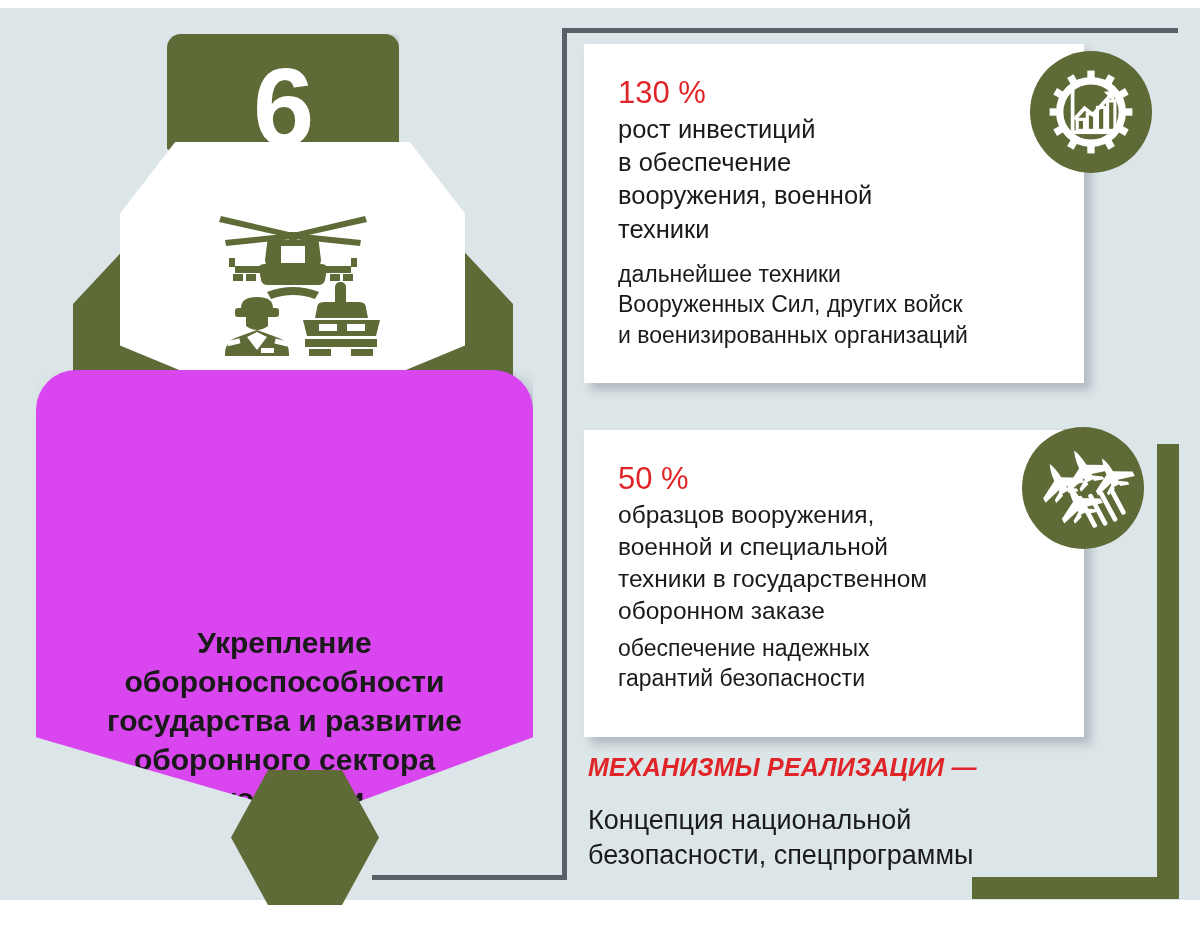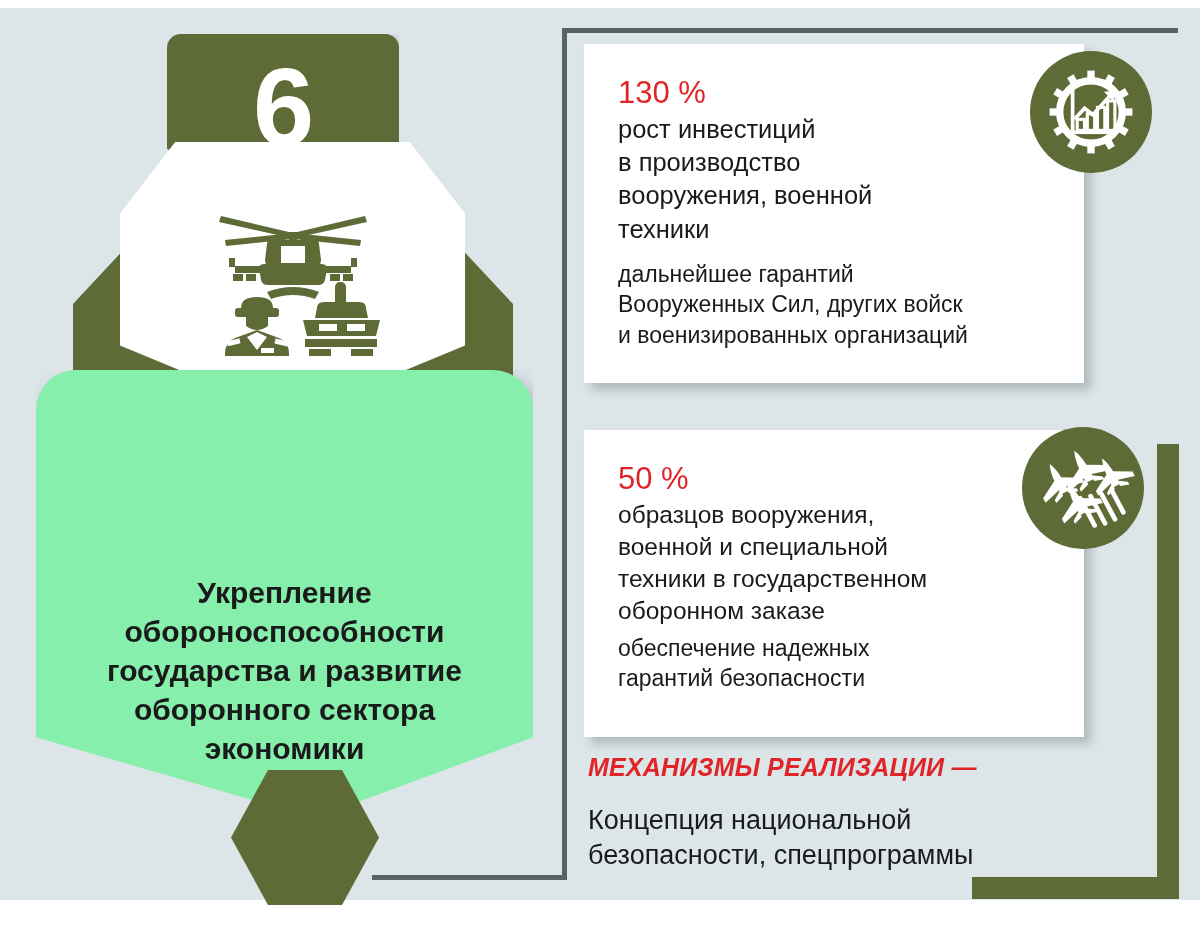--- a/index.html
+++ b/index.html
@@ -104,26 +104,26 @@
     align-items: center;
     justify-content: center;
   }
   .hex-white .mil-icon { margin-top: -8px; }
 
   
   .title-panel {
     position: absolute;
     left: 8px; top: 350px;
     width: 497px; height: 448px;
-    background: #86efac;
+    background: #d946ef;
     border-radius: 40px;
     clip-path: polygon(0 0, 100% 0, 100% 82%, 56% 100%, 0 82%);
     filter: drop-shadow(8px 8px 9px rgba(70,80,90,0.30));
     display: flex;
-    align-items: center;
+    align-items: flex-end;
     justify-content: center;
   }
   .title-text {
     width: 460px;
     margin-top: 152px;
     text-align: center;
     font-size: 30px;
     font-weight: bold;
     line-height: 1.30;
     color: #1a1a1a;
@@ -303,26 +303,26 @@
     </div>
 
     <div class="hex-small"></div>
   </div>
 
   <div class="card card-1">
     <div class="card-body">
       <div class="pct">130 %</div>
       <div class="stat-lines">
         <div>рост инвестиций</div>
-        <div>в производство</div>
+        <div>в обеспечение</div>
         <div>вооружения, военной</div>
         <div>техники</div>
       </div>
       <div class="sub-lines">
-        <div>дальнейшее гарантий</div>
+        <div>дальнейшее техники</div>
         <div>Вооруженных Сил, других войск</div>
         <div>и военизированных организаций</div>
       </div>
     </div>
   </div>
 
   <div class="circle-icon circle-gear">
     <svg width="92" height="92" viewBox="0 0 100 100">
 
       <g fill="none" stroke="#ffffff" stroke-width="8">

